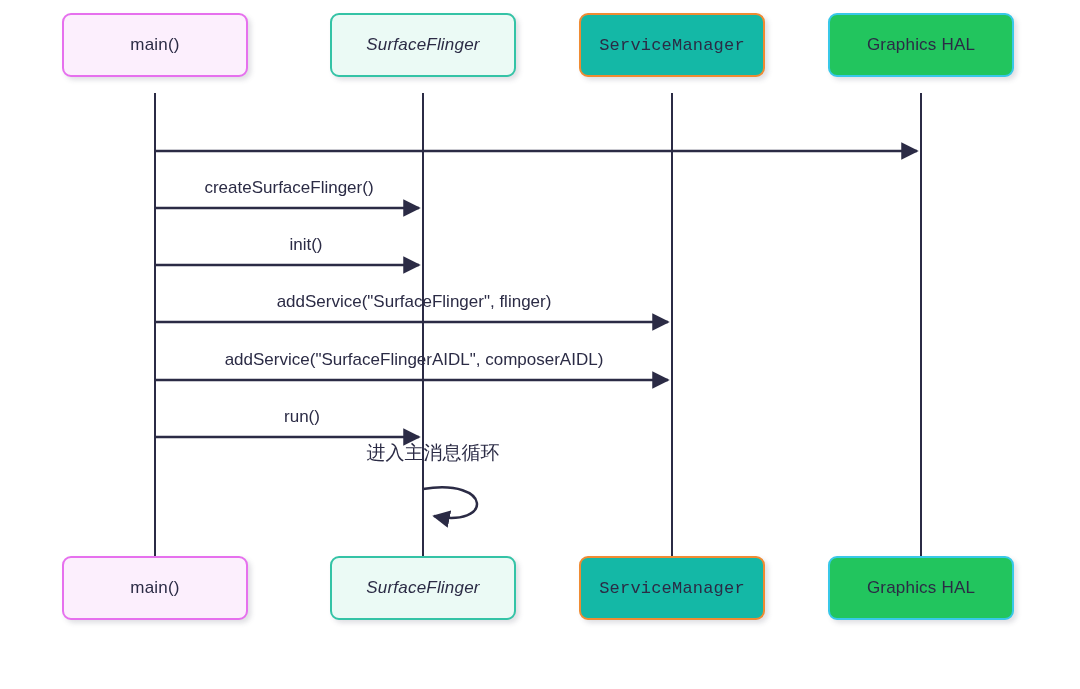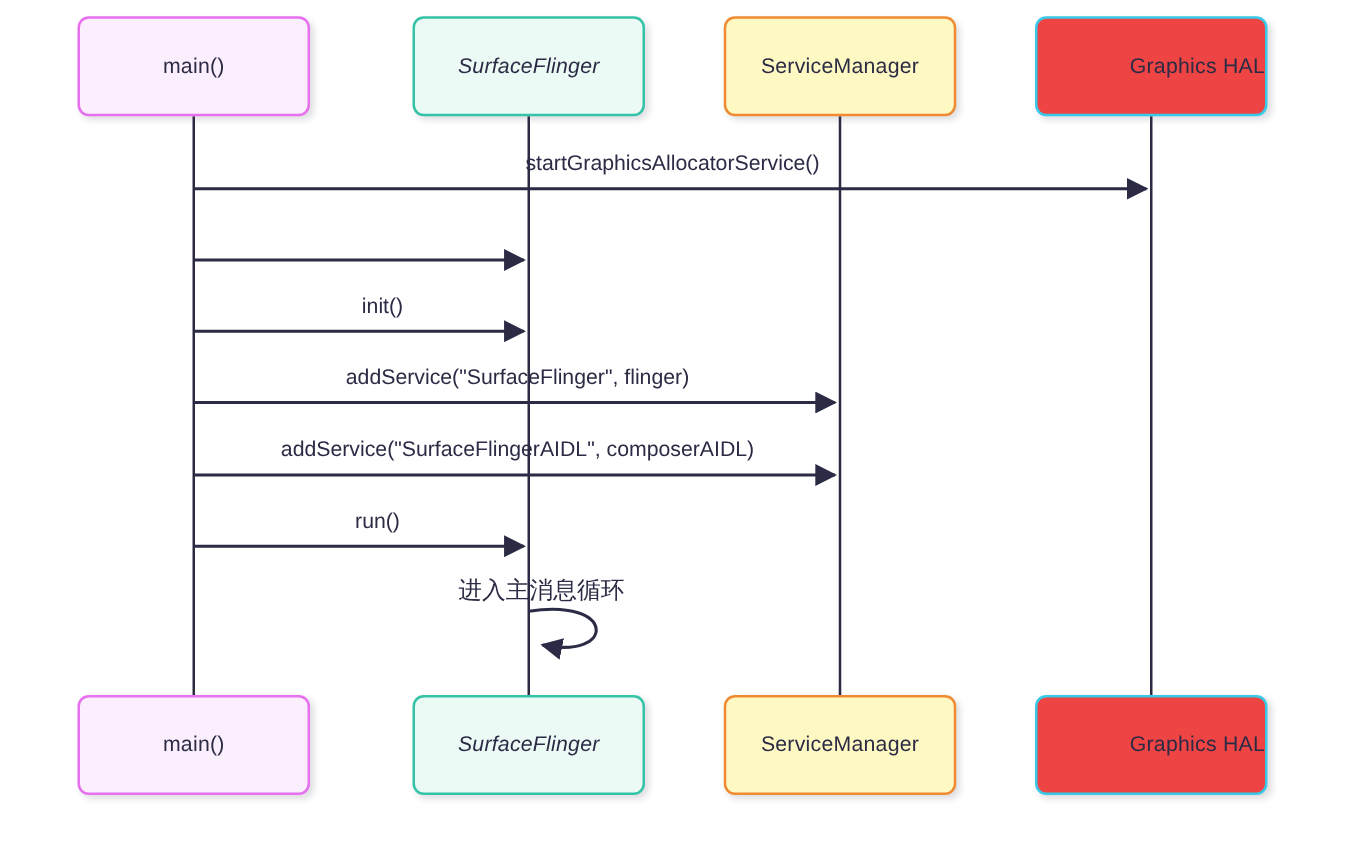--- a/index.html
+++ b/index.html
@@ -19,38 +19,38 @@
   .diagram-svg {
     position: absolute;
     left: 0;
     top: 0;
     width: 1080px;
     height: 689px;
   }
   .actor {
     position: absolute;
     width: 186px;
-    height: 80px;
+    height: 64px;
     box-sizing: border-box;
     border-radius: 9px;
     border: 2.5px solid;
     display: flex;
     align-items: center;
     justify-content: center;
     font-size: 17px;
     font-weight: 500;
     letter-spacing: 0.2px;
     box-shadow: 3px 3px 5px rgba(80, 80, 100, 0.18);
     background: #fff;
     z-index: 2;
   }
   .actor.main          { border-color: #e670ee; background: #fceffd; }
   .actor.surfaceflinger{ border-color: #34c3a6; background: #ebfaf5; font-style: italic; }
-  .actor.servicemanager{ border-color: #f08b32; background: #fef9c3; }
-  .actor.graphicshal   { border-color: #38c8e8; background: #ef4444; justify-content: flex-end; }
+  .actor.servicemanager{ border-color: #f08b32; background: #14b8a6; font-family: Liberation Mono, monospace; }
+  .actor.graphicshal   { border-color: #38c8e8; background: #22c55e; }
 
   .msg-label {
     position: absolute;
     transform: translateX(-50%);
     white-space: nowrap;
     font-size: 17px;
     line-height: 22px;
     color: #2b2b45;
     z-index: 1;
   }
@@ -101,20 +101,20 @@
   <div class="actor surfaceflinger" style="left:330px; top:556px;">
     <span>SurfaceFlinger</span>
   </div>
   <div class="actor servicemanager" style="left:579px; top:556px;">
     <span>ServiceManager</span>
   </div>
   <div class="actor graphicshal" style="left:828px; top:556px;">
     <span>Graphics HAL</span>
   </div>
 
-  <div class="msg-label" style="left:538px; top:120px;">startGraphicsAllocatorService()</div>
+  <div class="msg-label" style="left:289px; top:177px;">createSurfaceFlinger()</div>
   <div class="msg-label" style="left:306px; top:234px;">init()</div>
   <div class="msg-label" style="left:414px; top:291px;">addService("SurfaceFlinger", flinger)</div>
   <div class="msg-label" style="left:414px; top:349px;">addService("SurfaceFlingerAIDL", composerAIDL)</div>
   <div class="msg-label" style="left:302px; top:406px;">run()</div>
-  <div class="msg-label" style="left:433px; top:462px; font-size:19px;">进入主消息循环</div>
+  <div class="msg-label" style="left:433px; top:442px; font-size:19px;">进入主消息循环</div>
 
 </div>
 
 </body></html>

